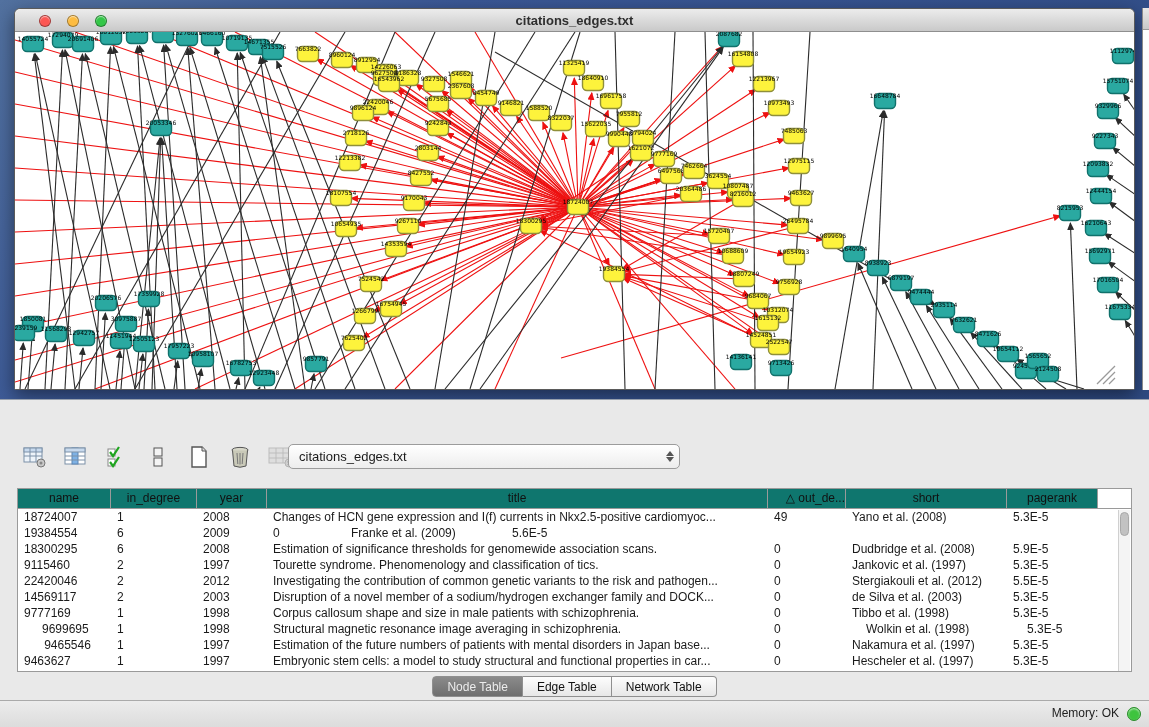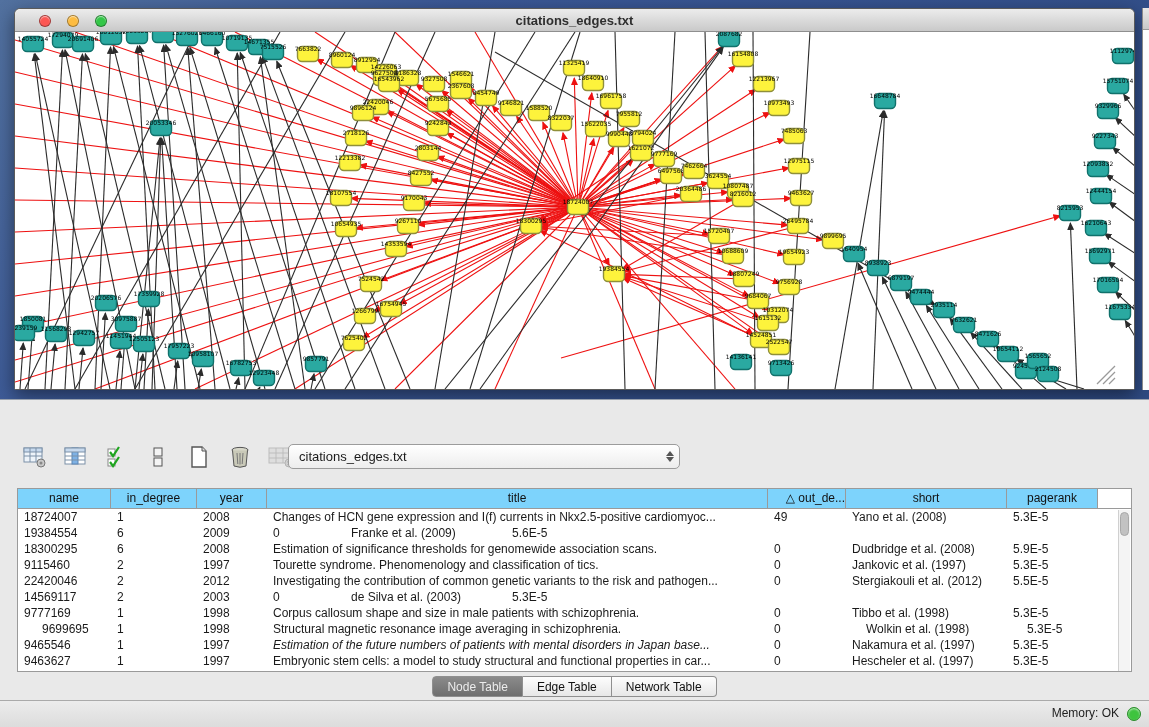--- a/index.html
+++ b/index.html
@@ -59,21 +59,21 @@
   #table-select .stepper { width:18px; height:100%; display:flex; flex-direction:column;
     align-items:center; justify-content:center; gap:1px; }
   .tri-up { width:0; height:0; border-left:4px solid transparent; border-right:4px solid transparent;
     border-bottom:5px solid #555; }
   .tri-down { width:0; height:0; border-left:4px solid transparent; border-right:4px solid transparent;
     border-top:5px solid #555; }
   
   #data-table { position:absolute; left:17px; top:88px; width:1115px; height:184px;
     background:#fff; border:1px solid #9a9a9a; overflow:hidden; }
   #thead { display:flex; height:20px; }
-  .th { background:#7dd3fc; border-right:1px solid #9a9a9a; border-bottom:1px solid #9a9a9a;
+  .th { background:#0f766e; border-right:1px solid #9a9a9a; border-bottom:1px solid #9a9a9a;
     font-size:12px; color:#111; text-align:center; line-height:19px; overflow:hidden;
     white-space:nowrap; cursor:pointer; }
   .th.filler { background:#fff; border-right:none; flex:1; cursor:default; }
   .tr { display:flex; height:16px; }
   .td { font-size:12px; color:#1a1a1a; line-height:16px; padding-left:6px;
     overflow:hidden; white-space:nowrap; cursor:default; }
   #vscroll { position:absolute; right:1px; top:21px; width:12px; height:162px;
     background:#f4f4f4; border-left:1px solid #d0d0d0; }
   #vscroll .thumb { position:absolute; left:1px; top:2px; width:9px; height:24px;
     border-radius:5px; background:#c2c2c2; border:1px solid #a8a8a8; }
@@ -669,20 +669,21 @@
           <div class="td" style="width: 70px;">2012</div>
           <div class="td" style="width: 501px;">Investigating the contribution of common genetic variants to the risk and pathogen...</div>
           <div class="td" style="width: 78px;">0</div>
           <div class="td" style="width: 161px;">Stergiakouli et al. (2012)</div>
           <div class="td" style="width: 91px;">5.5E-5</div>
         </div>
         <div class="tr">
           <div class="td" style="width: 93px;">14569117</div>
           <div class="td" style="width: 86px;">2</div>
           <div class="td" style="width: 70px;">2003</div>
+          <div class="td" style="width: 501px;">Disruption of a novel member of a sodium/hydrogen exchanger family and DOCK...</div>
           <div class="td" style="width: 78px;">0</div>
           <div class="td" style="width: 161px;">de Silva et al. (2003)</div>
           <div class="td" style="width: 91px;">5.3E-5</div>
         </div>
         <div class="tr">
           <div class="td" style="width: 93px;">9777169</div>
           <div class="td" style="width: 86px;">1</div>
           <div class="td" style="width: 70px;">1998</div>
           <div class="td" style="width: 501px;">Corpus callosum shape and size in male patients with schizophrenia.</div>
           <div class="td" style="width: 78px;">0</div>
@@ -692,24 +693,24 @@
         <div class="tr">
           <div class="td" style="width: 93px; padding-left: 24px;">9699695</div>
           <div class="td" style="width: 86px;">1</div>
           <div class="td" style="width: 70px;">1998</div>
           <div class="td" style="width: 501px;">Structural magnetic resonance image averaging in schizophrenia.</div>
           <div class="td" style="width: 78px;">0</div>
           <div class="td" style="width: 161px; margin-left: 14px;">Wolkin et al. (1998)</div>
           <div class="td" style="width: 91px;">5.3E-5</div>
         </div>
         <div class="tr">
-          <div class="td" style="width: 93px;">9465546</div>
+          <div class="td" style="width: 93px; text-align: center;">9465546</div>
           <div class="td" style="width: 86px;">1</div>
           <div class="td" style="width: 70px;">1997</div>
-          <div class="td" style="width: 501px; font-style: italic;">Estimation of the future numbers of patients with mental disorders in Japan base...</div>
+          <div class="td" style="width: 501px;">Estimation of the future numbers of patients with mental disorders in Japan base...</div>
           <div class="td" style="width: 78px;">0</div>
           <div class="td" style="width: 161px;">Nakamura et al. (1997)</div>
           <div class="td" style="width: 91px;">5.3E-5</div>
         </div>
         <div class="tr">
           <div class="td" style="width: 93px;">9463627</div>
           <div class="td" style="width: 86px;">1</div>
           <div class="td" style="width: 70px;">1997</div>
           <div class="td" style="width: 501px;">Embryonic stem cells: a model to study structural and functional properties in car...</div>
           <div class="td" style="width: 78px;">0</div>

